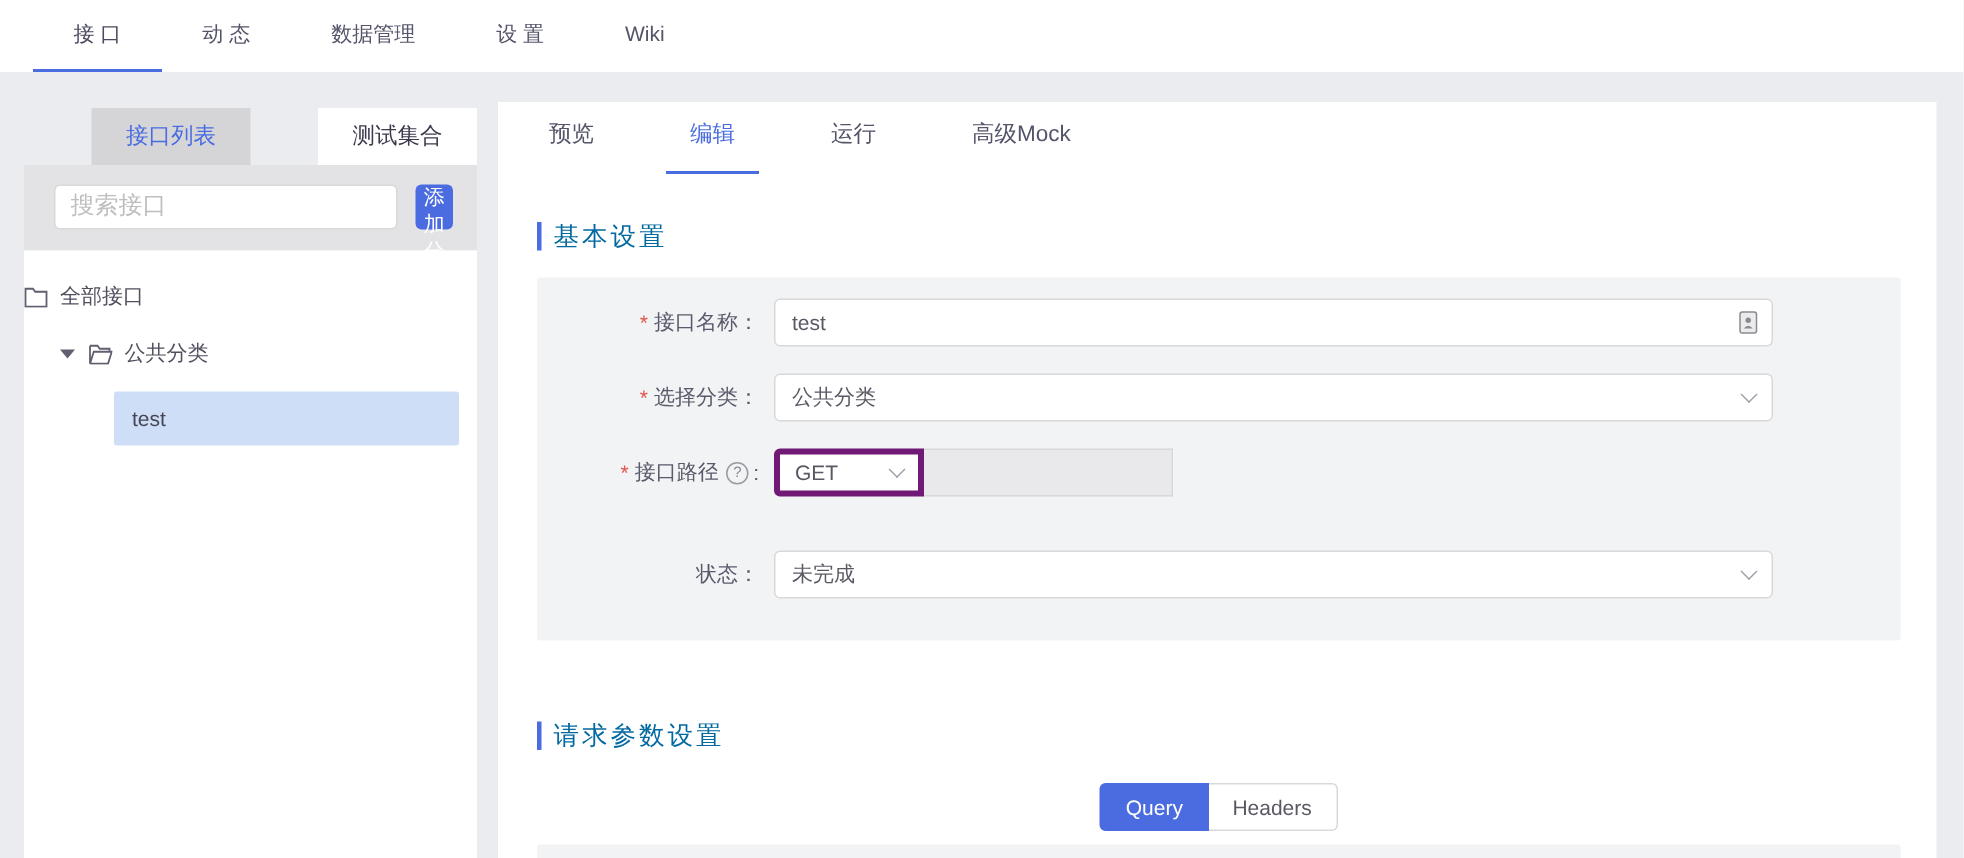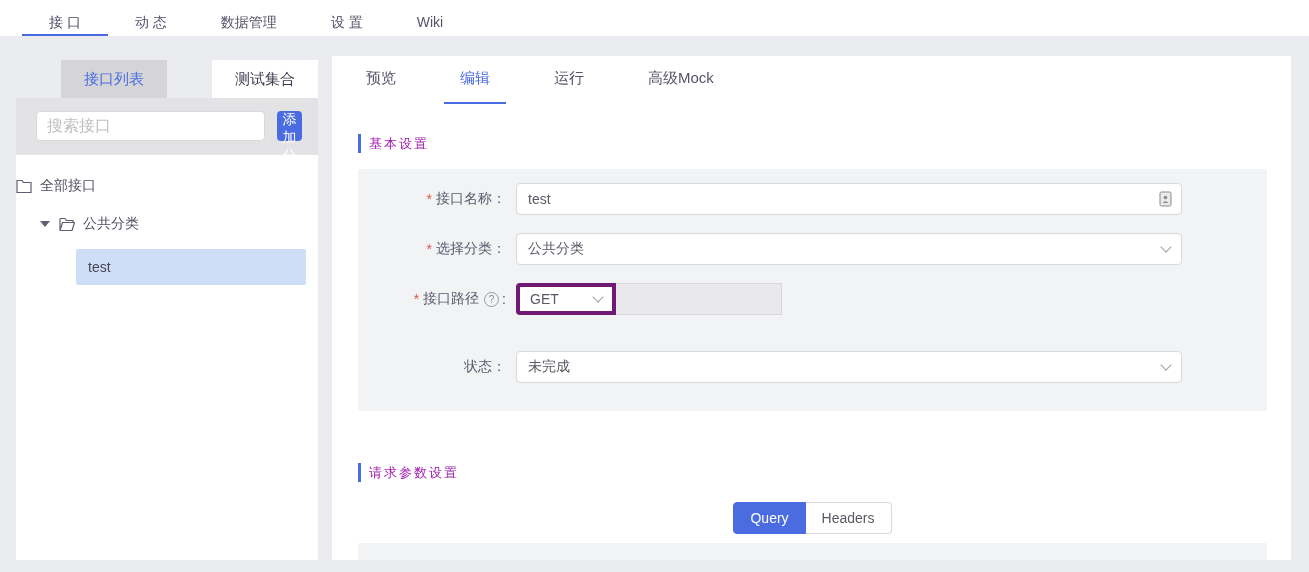--- a/index.html
+++ b/index.html
@@ -2,21 +2,21 @@
 <html><head>
 <meta charset="utf-8">
 <style>
   * { box-sizing: border-box; margin: 0; padding: 0; }
   html, body { width: 1309px; height: 572px; overflow: hidden; }
   body {
     background: #ebecef;
     font-family: "Liberation Sans", "DejaVu Sans", sans-serif;
   }
   
-  .topnav { background:#fff; height:36px; display:flex; padding-left:22px; }
+  .topnav { background:#fff; height:48px; display:flex; padding-left:22px; }
   .nav-item { padding:0 27px; line-height:45px; font-size:14px; color:#54546a;
               border-bottom:2px solid transparent; cursor:pointer; white-space:nowrap; }
   .nav-item.active { color:#4a4a60; border-bottom-color:#4a6ce0; }
   
   .content { display:flex; padding:20px 18px 0 16px; gap:14px; align-items:stretch;
              height:524px; }
   
   .sidebar { width:302px; margin-top:4px; display:flex; flex-direction:column; }
   .side-tabs { display:flex; height:38px; flex:0 0 38px; }
   .side-tab { flex:1; text-align:center; line-height:38px; font-size:15px; cursor:pointer;margin-left:45px; }
@@ -39,21 +39,21 @@
                background:#cddef6; border-radius:2px; color:#464656; font-size:14px; cursor:pointer; }
   
   .main { flex:1; background:#fff; padding:10px 24px 1px 26px; overflow:hidden; }
   .main-tabs { display:flex; margin-left:-8px; }
   .main-tab { margin-right:32px; padding:0 16px 12px; font-size:15px; color:#54546a;
               border-bottom:2px solid transparent; line-height:24px; cursor:pointer; white-space:nowrap; }
   .main-tab.active { color:#4a6ce0; border-bottom-color:#4a6ce0; }
   .section-title { display:flex; align-items:center; margin-top:30px; }
   .section-title.second { margin-top:52px; }
   .title-bar { width:3px; height:19px; background:#4a6ce0; margin-right:8px; }
-  .title-text { font-size:13px; color:#a21caf; letter-spacing:2px;text-align:center; }
+  .title-text { font-size:17px; color:#0369a1; letter-spacing:2px;text-align:center; }
   .card { background:#f2f3f5; margin-top:16px; padding:14px 0 28px; border-radius:2px; }
   .frow { display:flex; align-items:center; margin-top:18px; }
   .frow:first-child { margin-top:0; }
   .frow.status-row { margin-top:36px; }
   .flabel { width:158px; text-align:right; padding-right:10px; font-size:14px; color:#5a5a6c;
             display:flex; justify-content:flex-end; align-items:center; white-space:nowrap; }
   .req { color:#e0574b; margin-right:4px; font-size:14px; }
   .help-ic { width:15px; height:15px; border:1px solid #9a9aa3; border-radius:50%;
              font-size:10px; line-height:13px; text-align:center; color:#8a8a92;
              display:inline-block; margin:0 3px 0 5px; }

